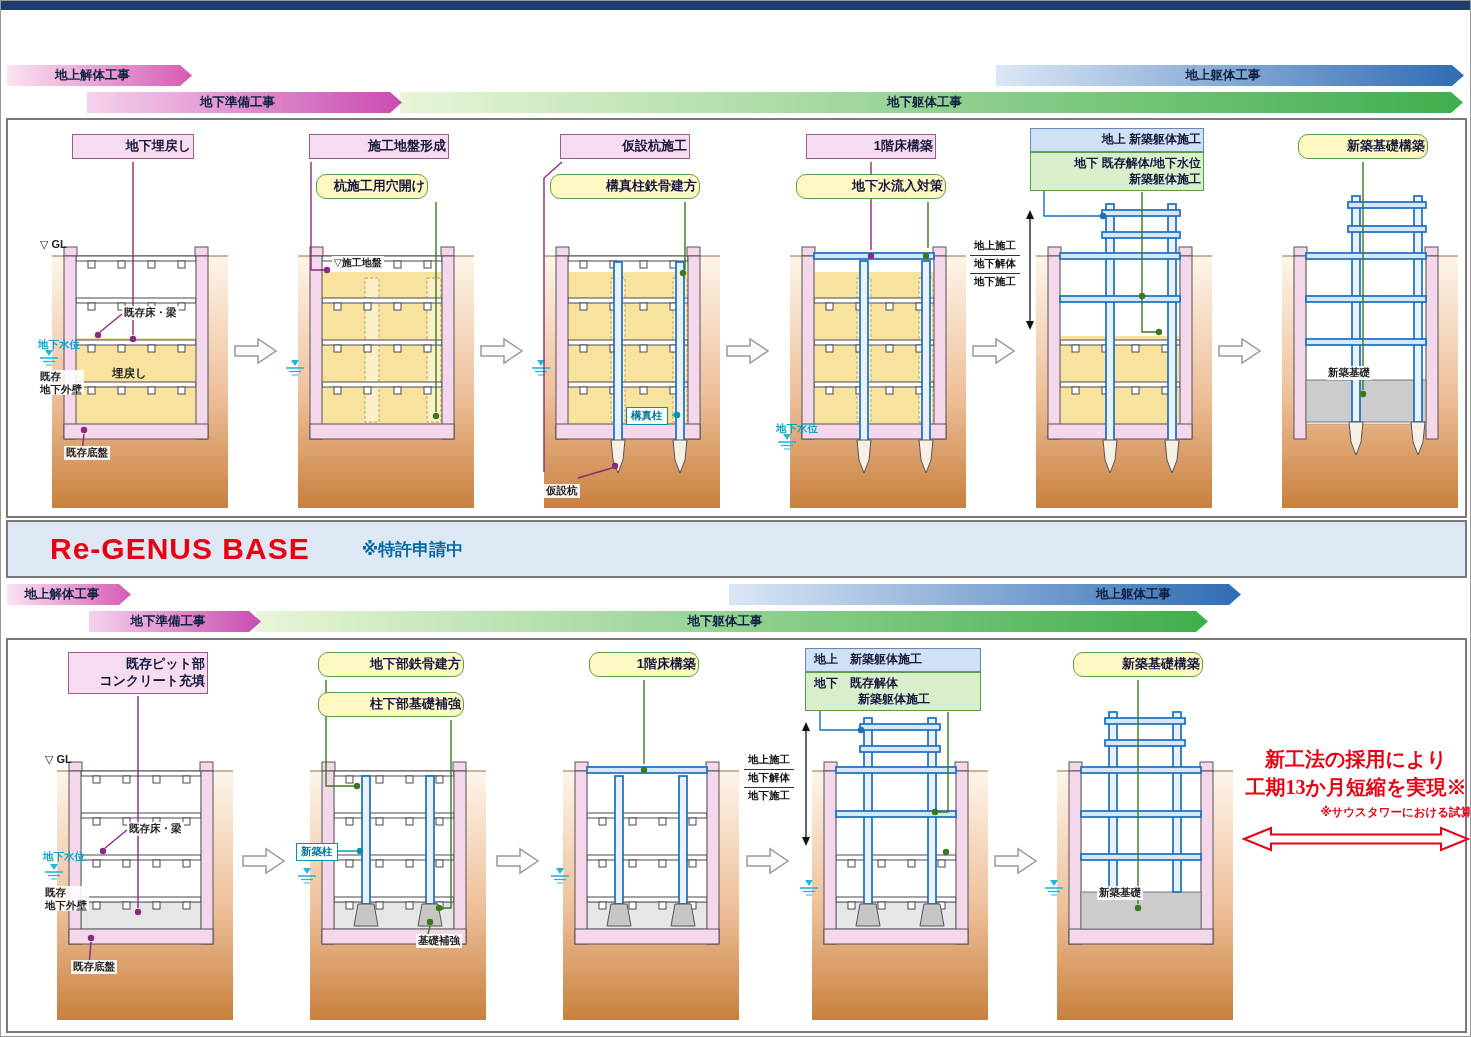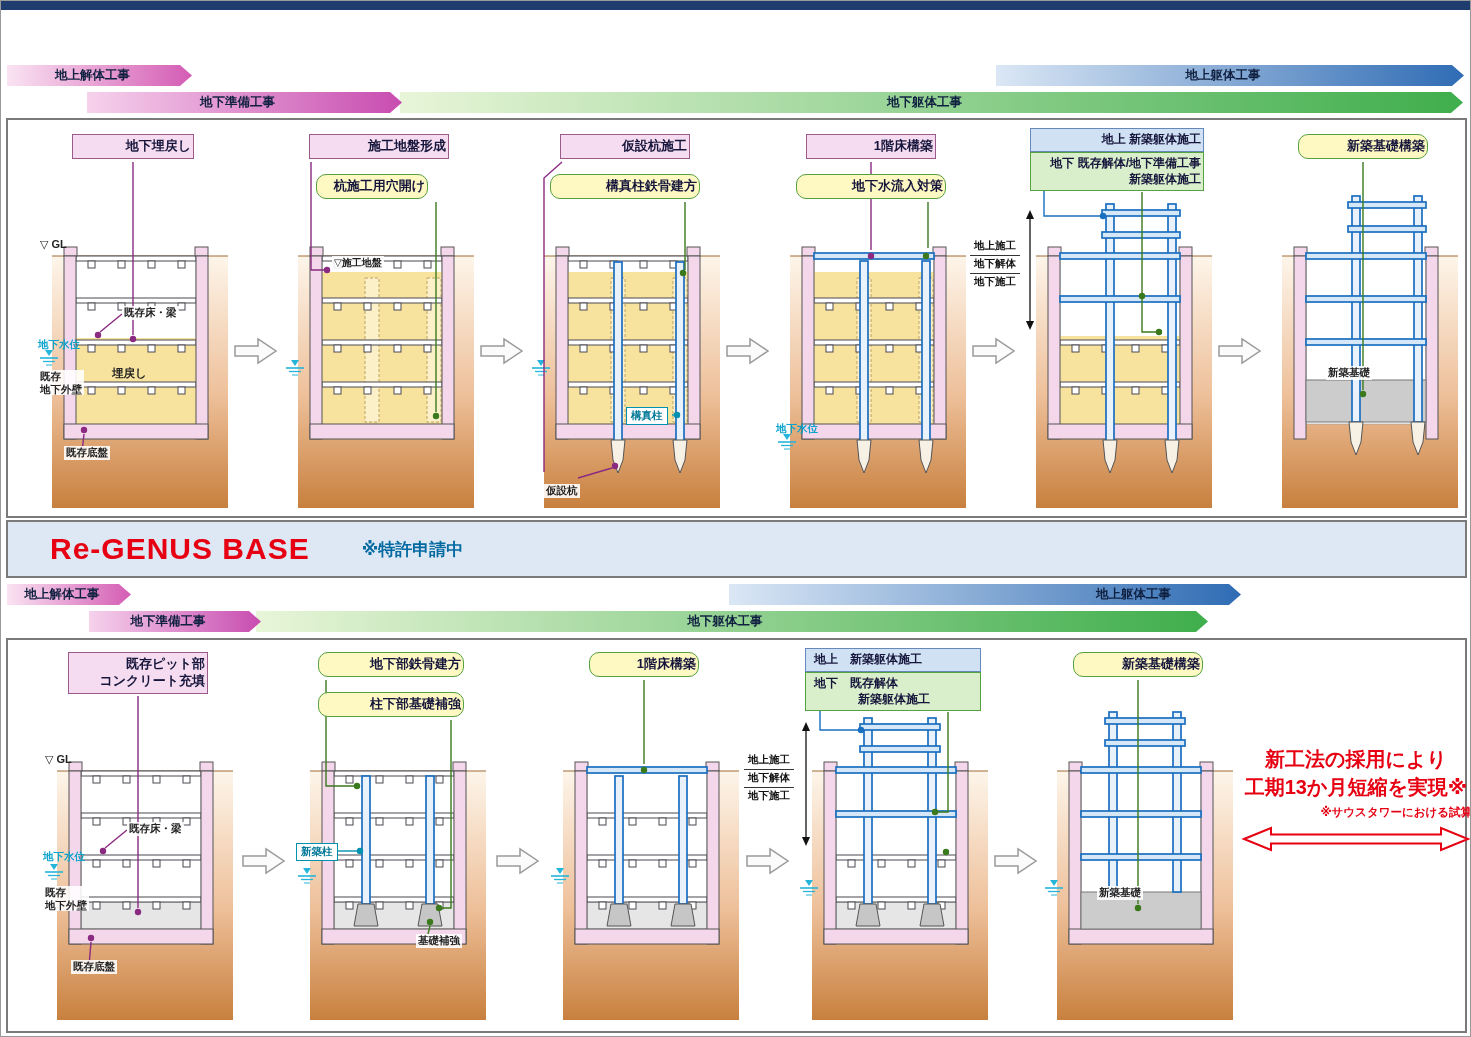--- a/index.html
+++ b/index.html
@@ -31,21 +31,21 @@
 .ann.wbg{background:rgba(255,255,255,.88);padding:0 2px;}
 .ann.teal{border:1.2px solid #0090b0;color:#007898;background:#fff;padding:1px 4px;}
 .workrows{position:absolute;width:50px;font-size:10.5px;font-weight:bold;color:#111;text-align:center;}
 .workrows div{padding:1px 0 2px;}
 .workrows div.u{border-bottom:1.2px solid #333;}
 .gapArrow{position:absolute;width:44px;height:30px;}
 .banner{position:absolute;left:5px;top:519px;width:1461px;height:58px;background:#dde8f4;border:2px solid #7a7a7a;display:flex;align-items:center;}
 .banner .t{font-size:30px;font-weight:bold;color:#e60012;margin-left:42px;letter-spacing:1px;}
 .banner .p{font-size:17px;font-weight:bold;color:#0369a1;margin-left:52px;}
 .hl{position:absolute;left:1232px;top:105px;width:232px;text-align:center;color:#e60012;font-weight:bold;}
-.hl .l1,.hl .l2{font-size:20px;line-height:1.4;}
+.hl .l1,.hl .l2{font-size:20px;line-height:1.4;font-family:Liberation Serif, serif;}
 .hl .note{font-size:11.5px;text-align:right;margin-top:4px;margin-bottom:6px;}
 </style>
 </head>
 <body>
 
 <div class="page">
   <div class="top-strip"></div>
 
   <div class="bar pink tip" style="left:6px;top:64px;width:185px">地上解体工事</div>
   <div class="bar blue tip" style="left:995px;top:64px;width:468px">地上躯体工事</div>
@@ -325,21 +325,21 @@
             <polygon points="8,84 4,93 12,93" fill="#111"></polygon>
             <polygon points="8,204 4,195 12,195" fill="#111"></polygon>
             <polyline points="22,26 22,90 78,90" fill="none" stroke="#1a6fc0" stroke-width="1.4"></polyline>
             <circle cx="81" cy="90" r="3.2" fill="#1a6fc0"></circle>
             <polyline points="120,66 120,206 134,206" fill="none" stroke="#3a7a1c" stroke-width="1.4"></polyline>
             <circle cx="120" cy="170" r="3.2" fill="#3a7a1c"></circle>
             <circle cx="137" cy="206" r="3.2" fill="#3a7a1c"></circle>
           </svg></div>
       <div class="lbl blue" style="left:8px;top:2px;width:174px;font-size:12px">地上 新築躯体施工</div>
       <div class="lbl greenfill" style="left:8px;top:26px;width:174px;font-size:12px">
-        <div>地下 既存解体/地下準備工事</div>
+        <div>地下 既存解体/地下水位</div>
         <div>新築躯体施工</div>
       </div>
       <div class="workrows" style="left:-52px;top:112px">
         <div class="u">地上施工</div>
         <div class="u">地下解体</div>
         <div>地下施工</div>
       </div>
     </div>
 
     <div class="panel" style="left:1260px">

